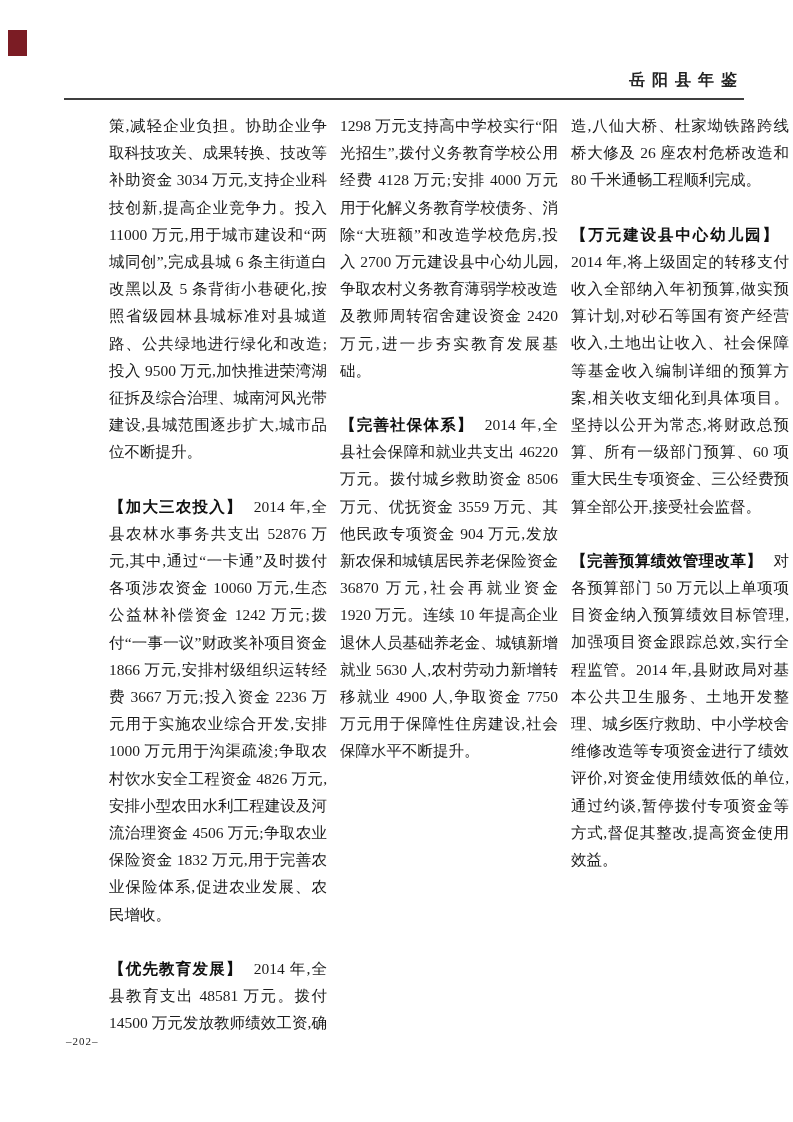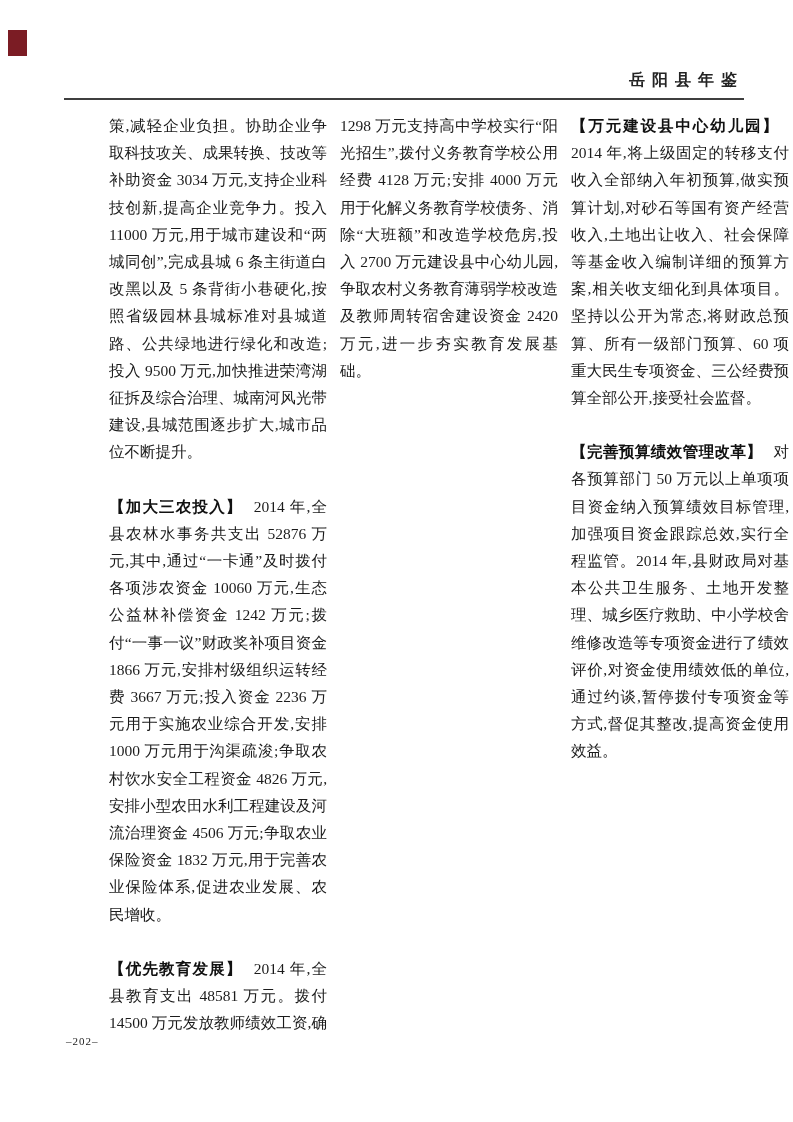--- a/index.html
+++ b/index.html
@@ -78,24 +78,26 @@
   <div class="columns">
 
     <div class="col">
       <p><span>策,减轻企业负担。协助企业争取科技攻关、成果转换、技改等补助资金 3034 万元,支持企业科技创新,提高企业竞争力。投入 11000 万元,用于城市建设和“两城同创”,完成县城 6 条主街道白改黑以及 5 条背街小巷硬化,按照省级园林县城标准对县城道路、公共绿地进行绿化和改造;投入 9500 万元,加快推进荣湾湖征拆及综合治理、城南河风光带建设,县城范围逐步扩大,城市品位不断提升。</span></p>
       <p><span class="entry-head">【加大三农投入】</span><span>2014 年,全县农林水事务共支出 52876 万元,其中,通过“一卡通”及时拨付各项涉农资金 10060 万元,生态公益林补偿资金 1242 万元;拨付“一事一议”财政奖补项目资金 1866 万元,安排村级组织运转经费 3667 万元;投入资金 2236 万元用于实施农业综合开发,安排 1000 万元用于沟渠疏浚;争取农村饮水安全工程资金 4826 万元,安排小型农田水利工程建设及河流治理资金 4506 万元;争取农业保险资金 1832 万元,用于完善农业保险体系,促进农业发展、农民增收。</span></p>
       <p><span class="entry-head">【优先教育发展】</span><span>2014 年,全县教育支出 48581 万元。拨付 14500 万元发放教师绩效工资,确保教师绩效工资达到人均 2.2 万元,另外对相思乡、毛田镇等 7 个半偏远乡镇 780 名农村中小学教师发放山区教师岗位津贴 207 万元,启动民办教师补助金发放;安排</span></p>
     </div>
 
     <div class="col">
       <p><span>1298 万元支持高中学校实行“阳光招生”,拨付义务教育学校公用经费 4128 万元;安排 4000 万元用于化解义务教育学校债务、消除“大班额”和改造学校危房,投入 2700 万元建设县中心幼儿园,争取农村义务教育薄弱学校改造及教师周转宿舍建设资金 2420 万元,进一步夯实教育发展基础。</span></p>
+      <p><span class="entry-head">【完善社保体系】</span><span>2014 年,全县社会保障和就业共支出 46220 万元。拨付城乡救助资金 8506 万元、优抚资金 3559 万元、其他民政专项资金 904 万元,发放新农保和城镇居民养老保险资金 36870 万元,社会再就业资金 1920 万元。连续 10 年提高企业退休人员基础养老金、城镇新增就业 5630 人,农村劳动力新增转移就业 4900 人,争取资金 7750 万元用于保障性住房建设,社会保障水平不断提升。</span></p>
 
     </div>
 
     <div class="col">
+      <p><span>造,八仙大桥、杜家坳铁路跨线桥大修及 26 座农村危桥改造和 80 千米通畅工程顺利完成。</span></p>
       <p><span class="entry-head">【万元建设县中心幼儿园】</span><span>2014 年,将上级固定的转移支付收入全部纳入年初预算,做实预算计划,对砂石等国有资产经营收入,土地出让收入、社会保障等基金收入编制详细的预算方案,相关收支细化到具体项目。坚持以公开为常态,将财政总预算、所有一级部门预算、60 项重大民生专项资金、三公经费预算全部公开,接受社会监督。</span></p>
       <p><span class="entry-head">【完善预算绩效管理改革】</span><span>对各预算部门 50 万元以上单项项目资金纳入预算绩效目标管理,加强项目资金跟踪总效,实行全程监管。2014 年,县财政局对基本公共卫生服务、土地开发整理、城乡医疗救助、中小学校舍维修改造等专项资金进行了绩效评价,对资金使用绩效低的单位,通过约谈,暂停拨付专项资金等方式,督促其整改,提高资金使用效益。</span></p>
     </div>
 
   </div>
 
   <div class="page-footer">–202–</div>
 
 </div>
 

